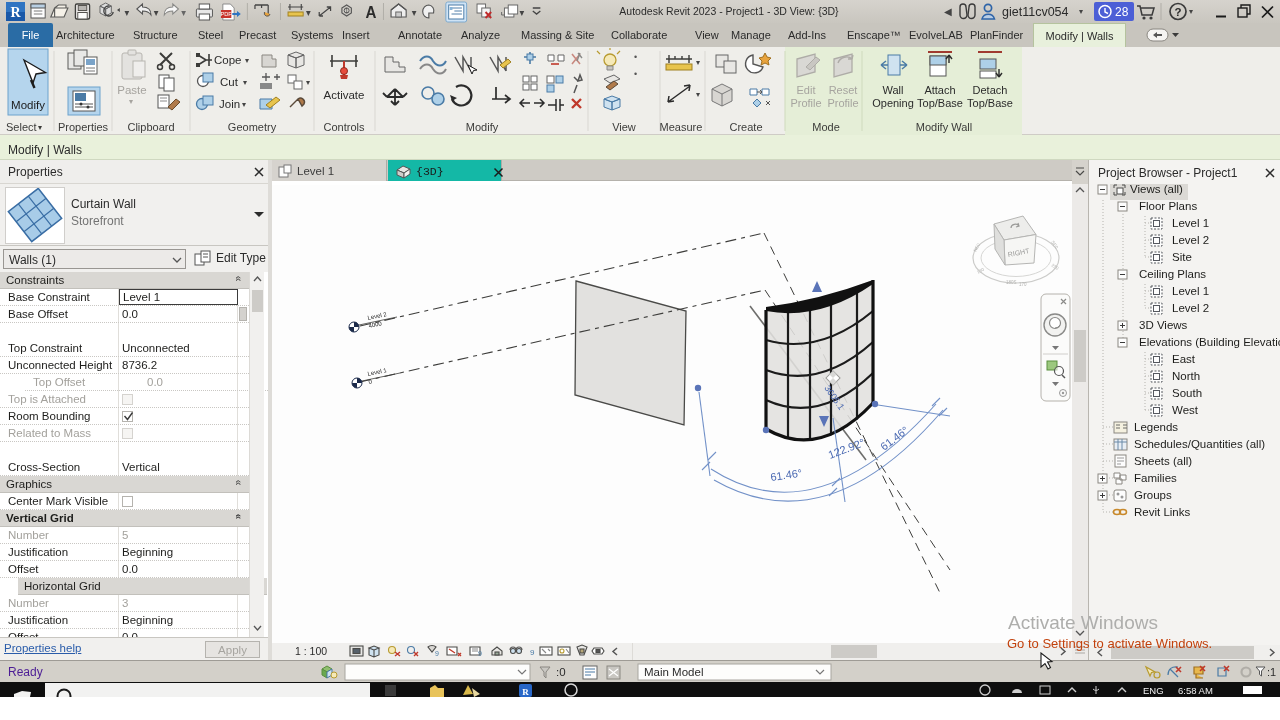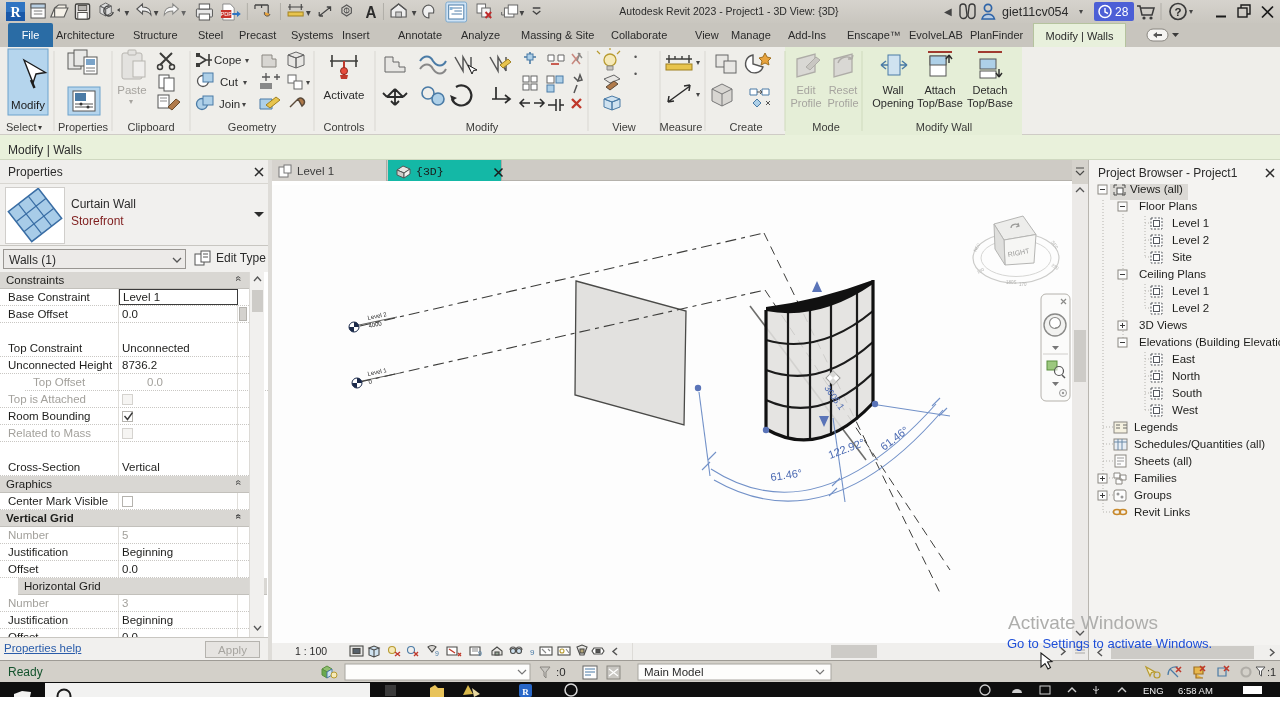--- a/index.html
+++ b/index.html
@@ -32,21 +32,21 @@
 .prow .val { position:absolute; left:122px; top:2px; font-size:11.5px; color:#1d1d1b; white-space:nowrap; }
 .prow .grey { color:#a3a19c; }
 .phead { position:absolute; left:0; width:249px; height:17px; background:#d9d7d3; border-bottom:1px solid #c2c0bb; }
 .phead .lab { position:absolute; left:6px; top:2px; font-size:11.5px; color:#1d1d1b; white-space:nowrap; }
 .phead .chev { position:absolute; left:236px; top:1px; font-size:10px; color:#3b3b3b; transform:rotate(90deg); }
 .vline1 { position:absolute; left:118px; top:0; width:1px; height:365px; background:#e0dedA; }
 .vline2 { position:absolute; left:237px; top:0; width:1px; height:365px; background:#e0dedA; }
 .cb { position:absolute; left:122px; top:2.5px; width:11px; height:11px; background:#fff; border:1px solid #b5b3ae; }
 .cb.dis { border-color:#d5d3cf; background:#f6f5f3; }
 
-#statusbar { left:0; top:660px; width:1280px; height:22px; background:#d3d0c9; border-top:1px solid #9e9b95; font-size:12px; color:#14532d; }
+#statusbar { left:0; top:660px; width:1280px; height:22px; background:#d3d0c9; border-top:1px solid #9e9b95; font-size:12px; color:#4c1d95; }
 
 #taskbar { left:0; top:682px; width:1280px; height:15px; background:#0c0c0c; }
 #belowbar { left:0; top:697px; width:1280px; height:23px; background:#ffffff; }
 </style>
 </head>
 <body>
 <div id="app">
   <div id="titlebar" class="abs">
     <svg width="1280" height="23" style="position:absolute;left:0;top:0">
 
@@ -395,21 +395,21 @@
     <div class="abs" style="left:0;top:24px;width:268px;height:62px;background:#f1f0ee;border-bottom:1px solid #c8c6c1;">
       <div class="abs" style="left:5px;top:3px;width:60px;height:57px;background:#fff;border:1px solid #d0cecb;">
         <svg width="58" height="55">
           <g transform="translate(29,27) rotate(-38)">
             <rect x="-19" y="-19" width="38" height="38" fill="#a8cce8" stroke="#3a6ea5" stroke-width="1.5"></rect>
             <path d="M-19 -6.3 h38 M-19 6.3 h38 M-6.3 -19 v38 M6.3 -19 v38" stroke="#3a6ea5" stroke-width="1.2"></path>
           </g>
         </svg>
       </div>
       <span style="position:absolute;left:71px;top:13px;font-size:12px;color:#2b2b2b;">Curtain Wall</span>
-      <span style="position:absolute;left:71px;top:30px;font-size:12px;color:#7f1d1d;">Storefront</span>
+      <span style="position:absolute;left:71px;top:30px;font-size:12px;color:#737373;">Storefront</span>
       <svg width="10" height="8" style="position:absolute;left:254px;top:27px;">
           <path d="M0 1 l5 5 5 -5 z" fill="#2b2b2b"></path>
         </svg>
     </div>
 
     <div class="abs" style="left:0;top:86px;width:268px;height:26px;background:#f1f0ee;">
       <div class="abs" style="left:3px;top:3px;width:183px;height:20px;background:#eceae8;border:1px solid #999692;">
         <span style="position:absolute;left:5px;top:3px;font-size:12px;color:#2b2b2b;">Walls (1)</span>
         <svg width="10" height="7" style="position:absolute;left:168px;top:7px;">
             <path d="M1 1 l4 4 4 -4" stroke="#555" fill="none" stroke-width="1.3"></path>
@@ -886,18 +886,18 @@
       <path d="M1096 4 v8 m-3 -5 a4 4 0 0 0 6 0" stroke="#cfcfcf" fill="none"></path>
       <path d="M1118 10 l4 -4 4 4" stroke="#cfcfcf" stroke-width="1.4" fill="none"></path>
       <text x="1143" y="11.5" font-size="9.5" fill="#f0f0f0">ENG</text>
       <text x="1178" y="11.5" font-size="9.5" fill="#f0f0f0">6:58 AM</text>
       <rect x="1243" y="4" width="19" height="8" fill="#fdfdfd"></rect>
     </svg>
   </div>
   <div id="belowbar" class="abs"></div>
 
   <div class="abs" style="left:1008px;top:612px;font-size:19px;color:#aeaeac;z-index:50;">Activate Windows</div>
-  <div class="abs" style="left:1007px;top:636px;font-size:13px;color:#1d4ed8;z-index:50;">Go to Settings to activate Windows.</div>
+  <div class="abs" style="left:1007px;top:636px;font-size:13px;color:#c2410c;z-index:50;">Go to Settings to activate Windows.</div>
 
   <svg width="16" height="20" style="position:absolute;left:1038px;top:652px;z-index:60;">
     <path d="M3 1 L3 15 L7 11.5 L10 17 L12.5 15.5 L9.5 10 L14 9.5 Z" fill="#fff" stroke="#1b1b1b" stroke-width="1.1"></path>
   </svg>
 </div>
 
 </body></html>

